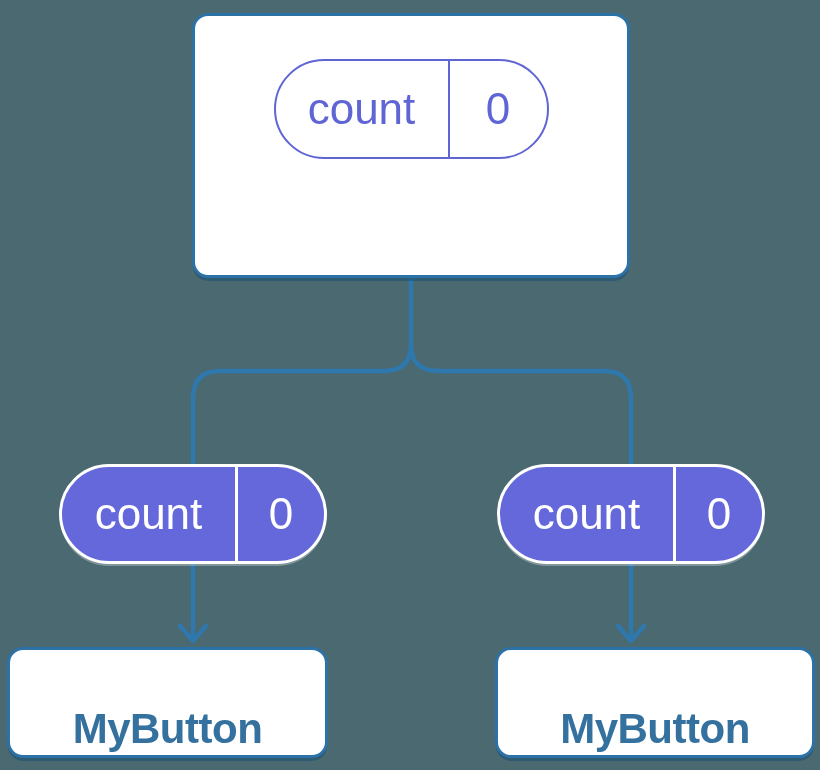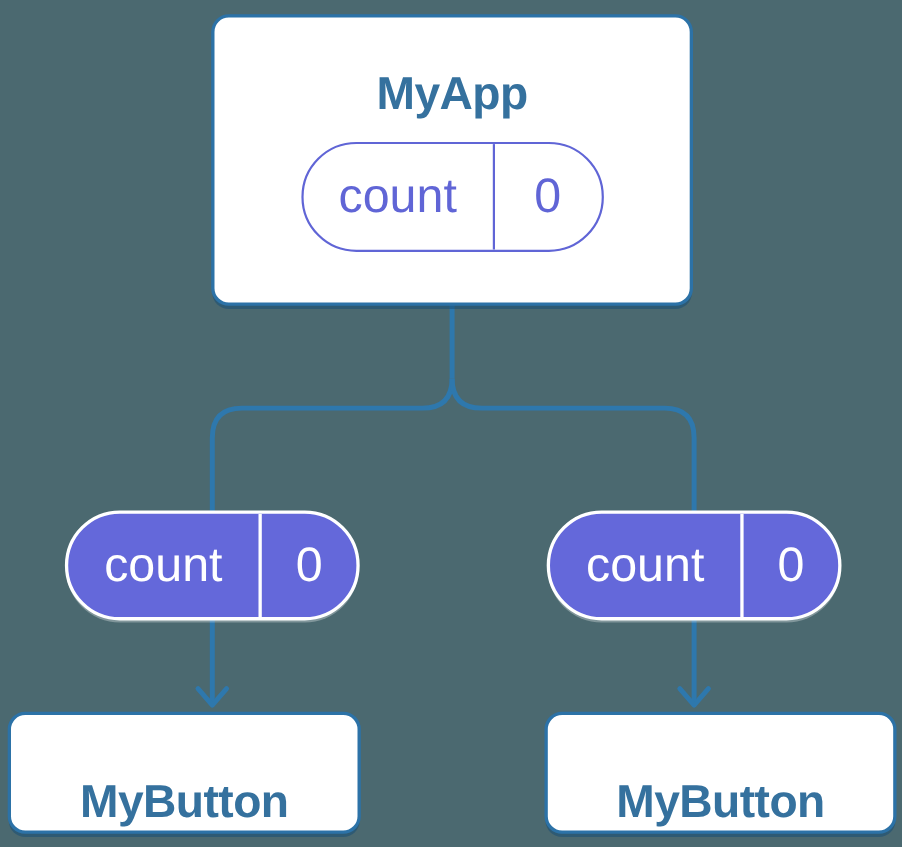--- a/index.html
+++ b/index.html
@@ -104,21 +104,20 @@
 
   <svg class="connectors" viewBox="0 0 820 770" fill="none" stroke="#2E78AD" stroke-width="4.5">
     <path d="M411 276 L411 344"></path>
     <path d="M411 344 Q411 371 384 371 L220 371 Q193 371 193 398 L193 638"></path>
     <path d="M411 344 Q411 371 438 371 L604 371 Q631 371 631 398 L631 638"></path>
     <path stroke-linejoin="round" stroke-linecap="round" d="M180 626 L193 641 L206 626"></path>
     <path stroke-linejoin="round" stroke-linecap="round" d="M618 626 L631 641 L644 626"></path>
   </svg>
 
   <div class="node node-root">
-    <div class="node-title">MyApp</div>
     <div class="pill pill-outline">
       <span class="pill-label">count</span>
       <span class="pill-value">0</span>
     </div>
   </div>
 
   <div class="pill pill-solid pill-left">
     <span class="pill-label">count</span>
     <span class="pill-value">0</span>
   </div>

